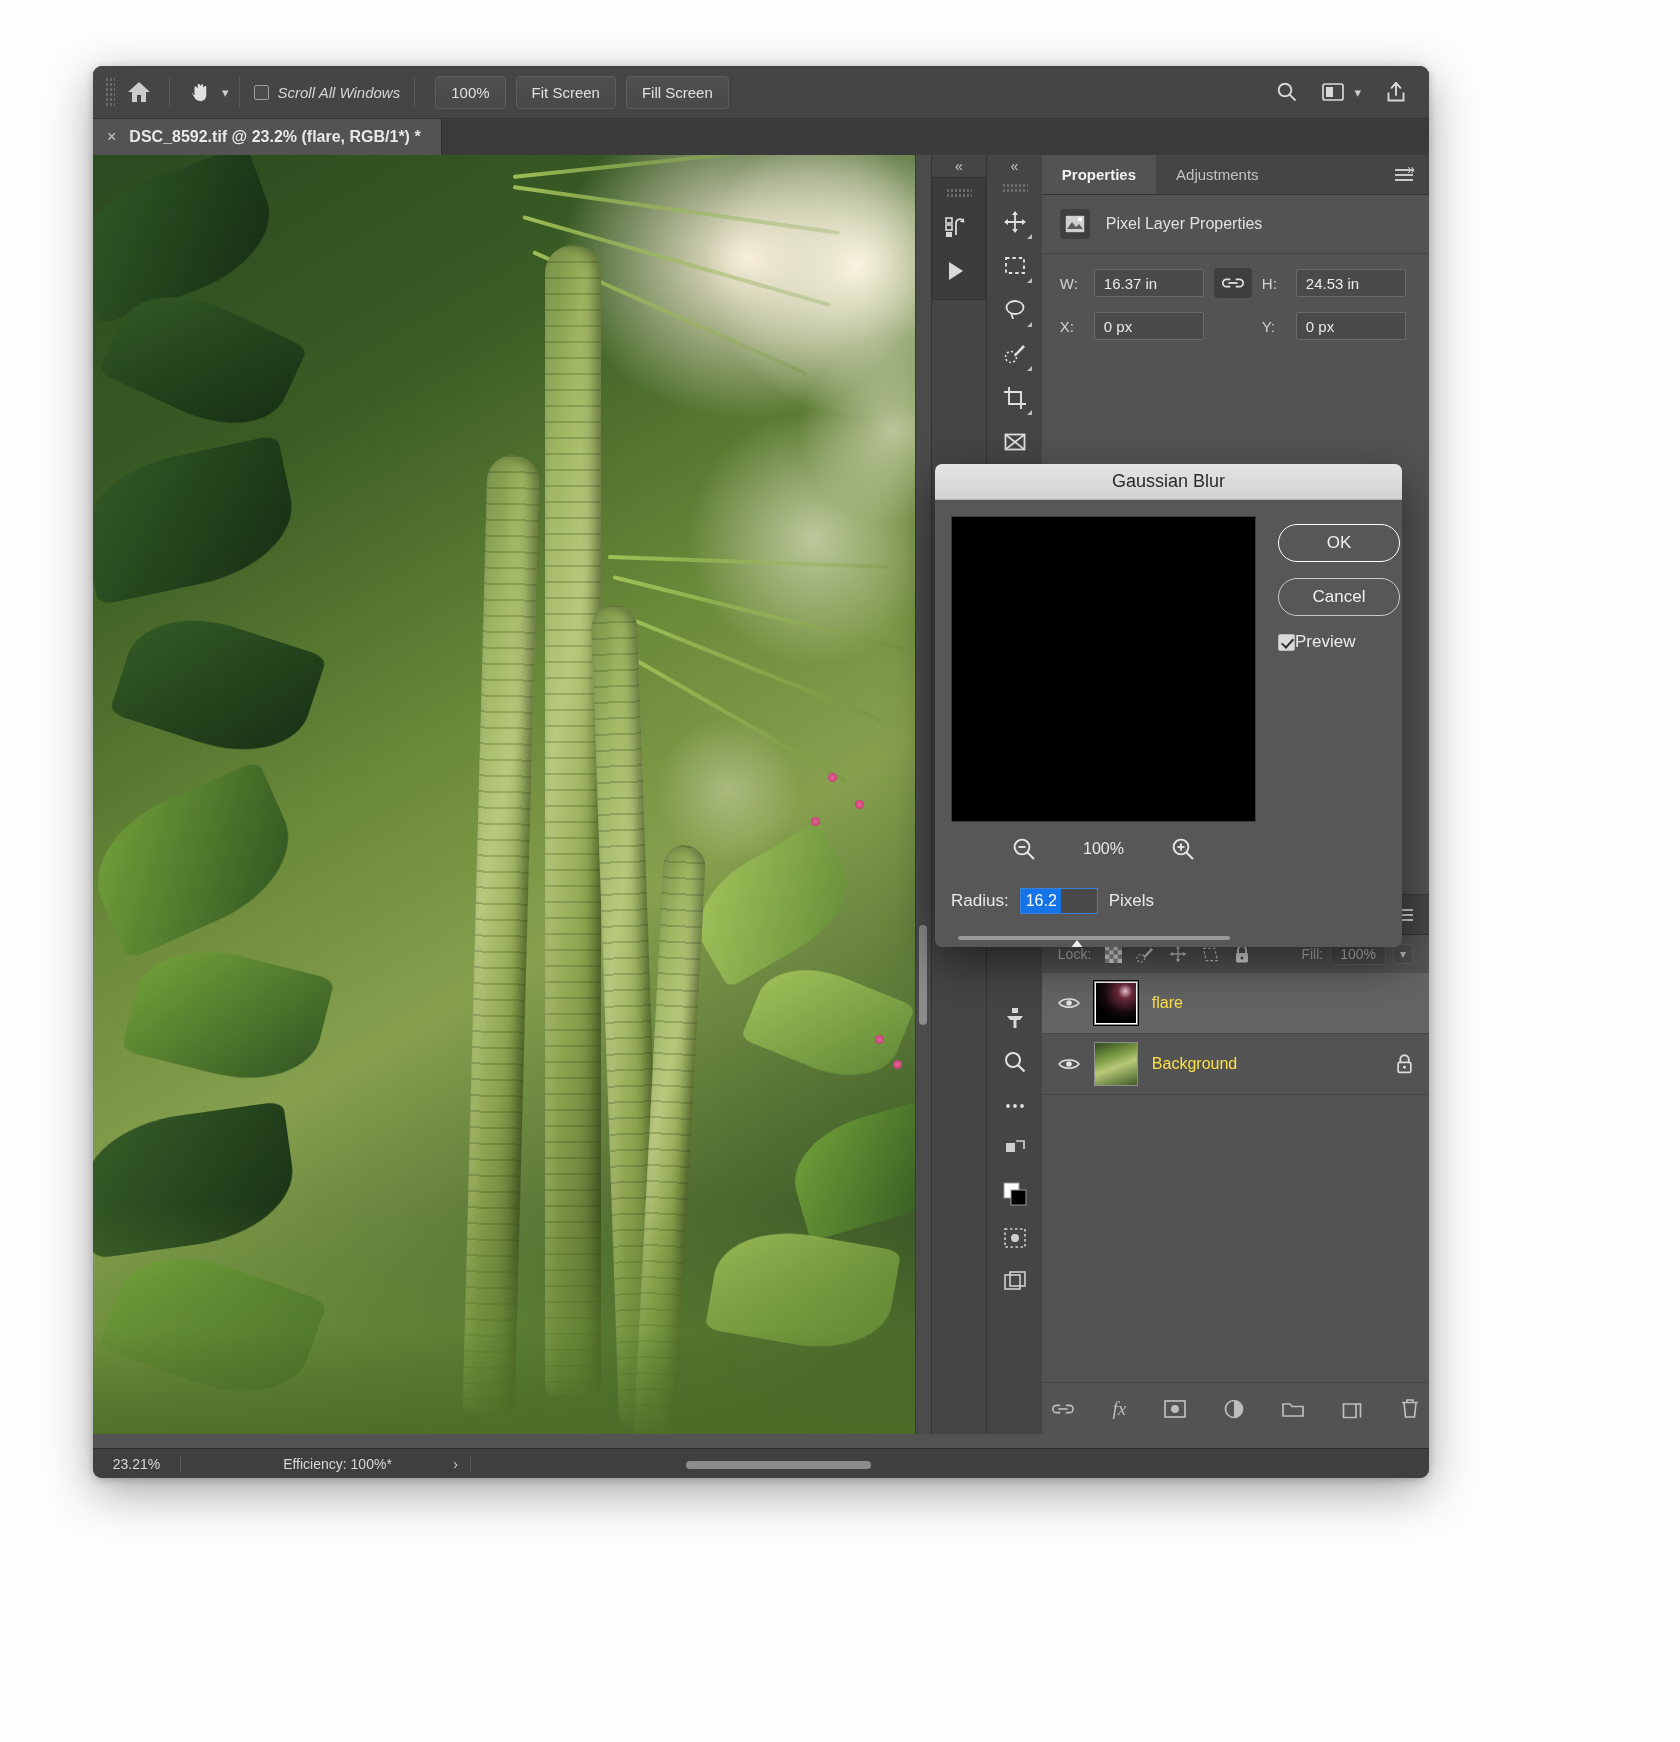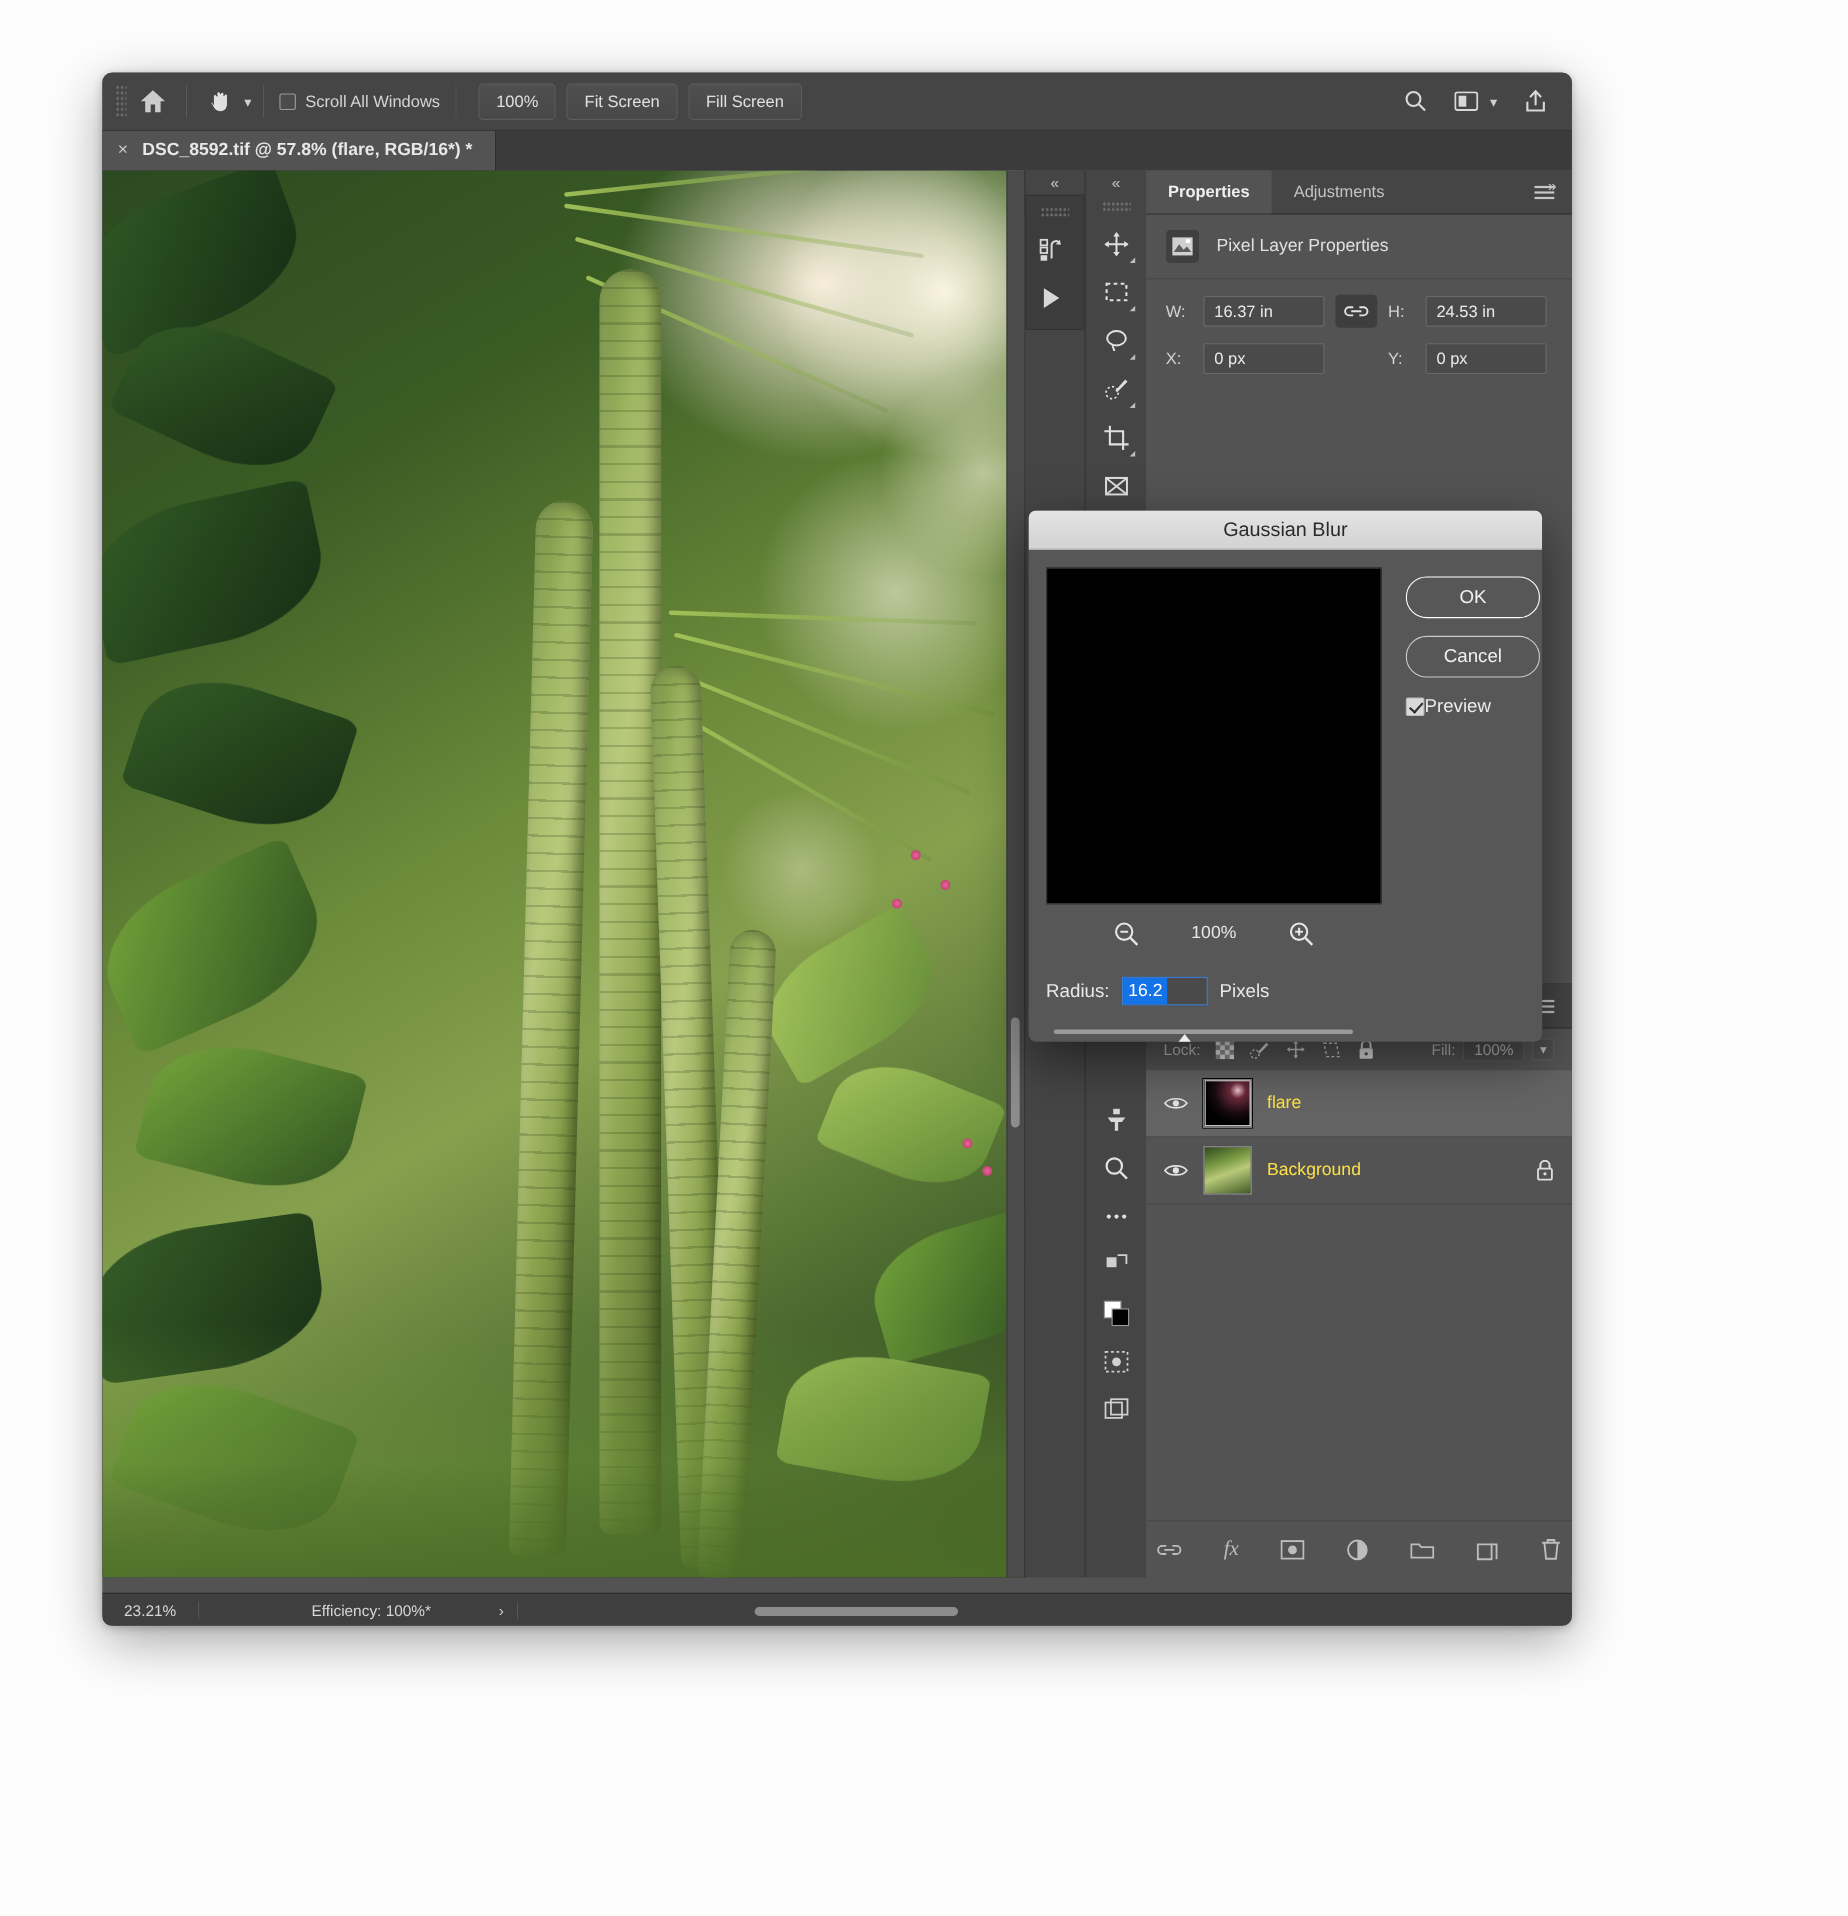--- a/index.html
+++ b/index.html
@@ -48,21 +48,21 @@
   .grip { width: 10px; height: 30px; margin: 0 4px 0 6px;
     background-image: radial-gradient(#8a8a8a 1px, transparent 1.1px);
     background-size: 4px 5px; opacity: .55; }
   .opt-sep { width:1px; height:30px; background:#353535; margin:0 10px;
              border-right:1px solid #595959; }
   .home-btn, .hand-btn {
     display:flex; align-items:center; justify-content:center;
     width: 40px; height: 40px; cursor: default;
   }
   .chev-small { color:#cfcfcf; font-size:13px; margin-left:2px; }
-  .checkbox-row { display:flex; align-items:center; gap:9px; padding: 0 4px; }
+  .checkbox-row { display:flex; align-items:center; gap:9px; padding: 0 4px; font-style: italic; }
   .cbox { width:15px; height:15px; border:1px solid #9c9c9c; border-radius:2px;
           background:#4b4b4b; }
   .pbtn {
     height: 33px; min-width: 64px; padding: 0 15px;
     background: linear-gradient(#4f4f4f,#484848);
     border: 1px solid #5d5d5d; border-radius: 4px;
     color: #e0e0e0; font-size: 15px;
     display: flex; align-items: center; justify-content: center;
     margin-left: 10px;
   }
@@ -305,21 +305,21 @@
           <path d="M11 2 L11 14 M11 2 L6.5 6.8 M11 2 L15.5 6.8" fill="none" stroke="#d8d8d8" stroke-width="1.9" stroke-linecap="round"></path>
           <path d="M3.5 11.5 V19.5 H18.5 V11.5" fill="none" stroke="#d8d8d8" stroke-width="1.9"></path>
         </svg>
       </span>
     </div>
   </div>
 
   <div class="tabstrip">
     <div class="doctab">
       <span class="tab-close">×</span>
-      <span>DSC_8592.tif @ 57.8% (flare, RGB/16*) *</span>
+      <span>DSC_8592.tif @ 23.2% (flare, RGB/1*) *</span>
     </div>
   </div>
 
   <div class="workarea">
 
     <div class="canvas-wrap">
       <div class="photo">
         <div class="sky"></div>
 
         <div class="glow" style="left:600px;top:-40px;width:330px;height:300px;"></div>

